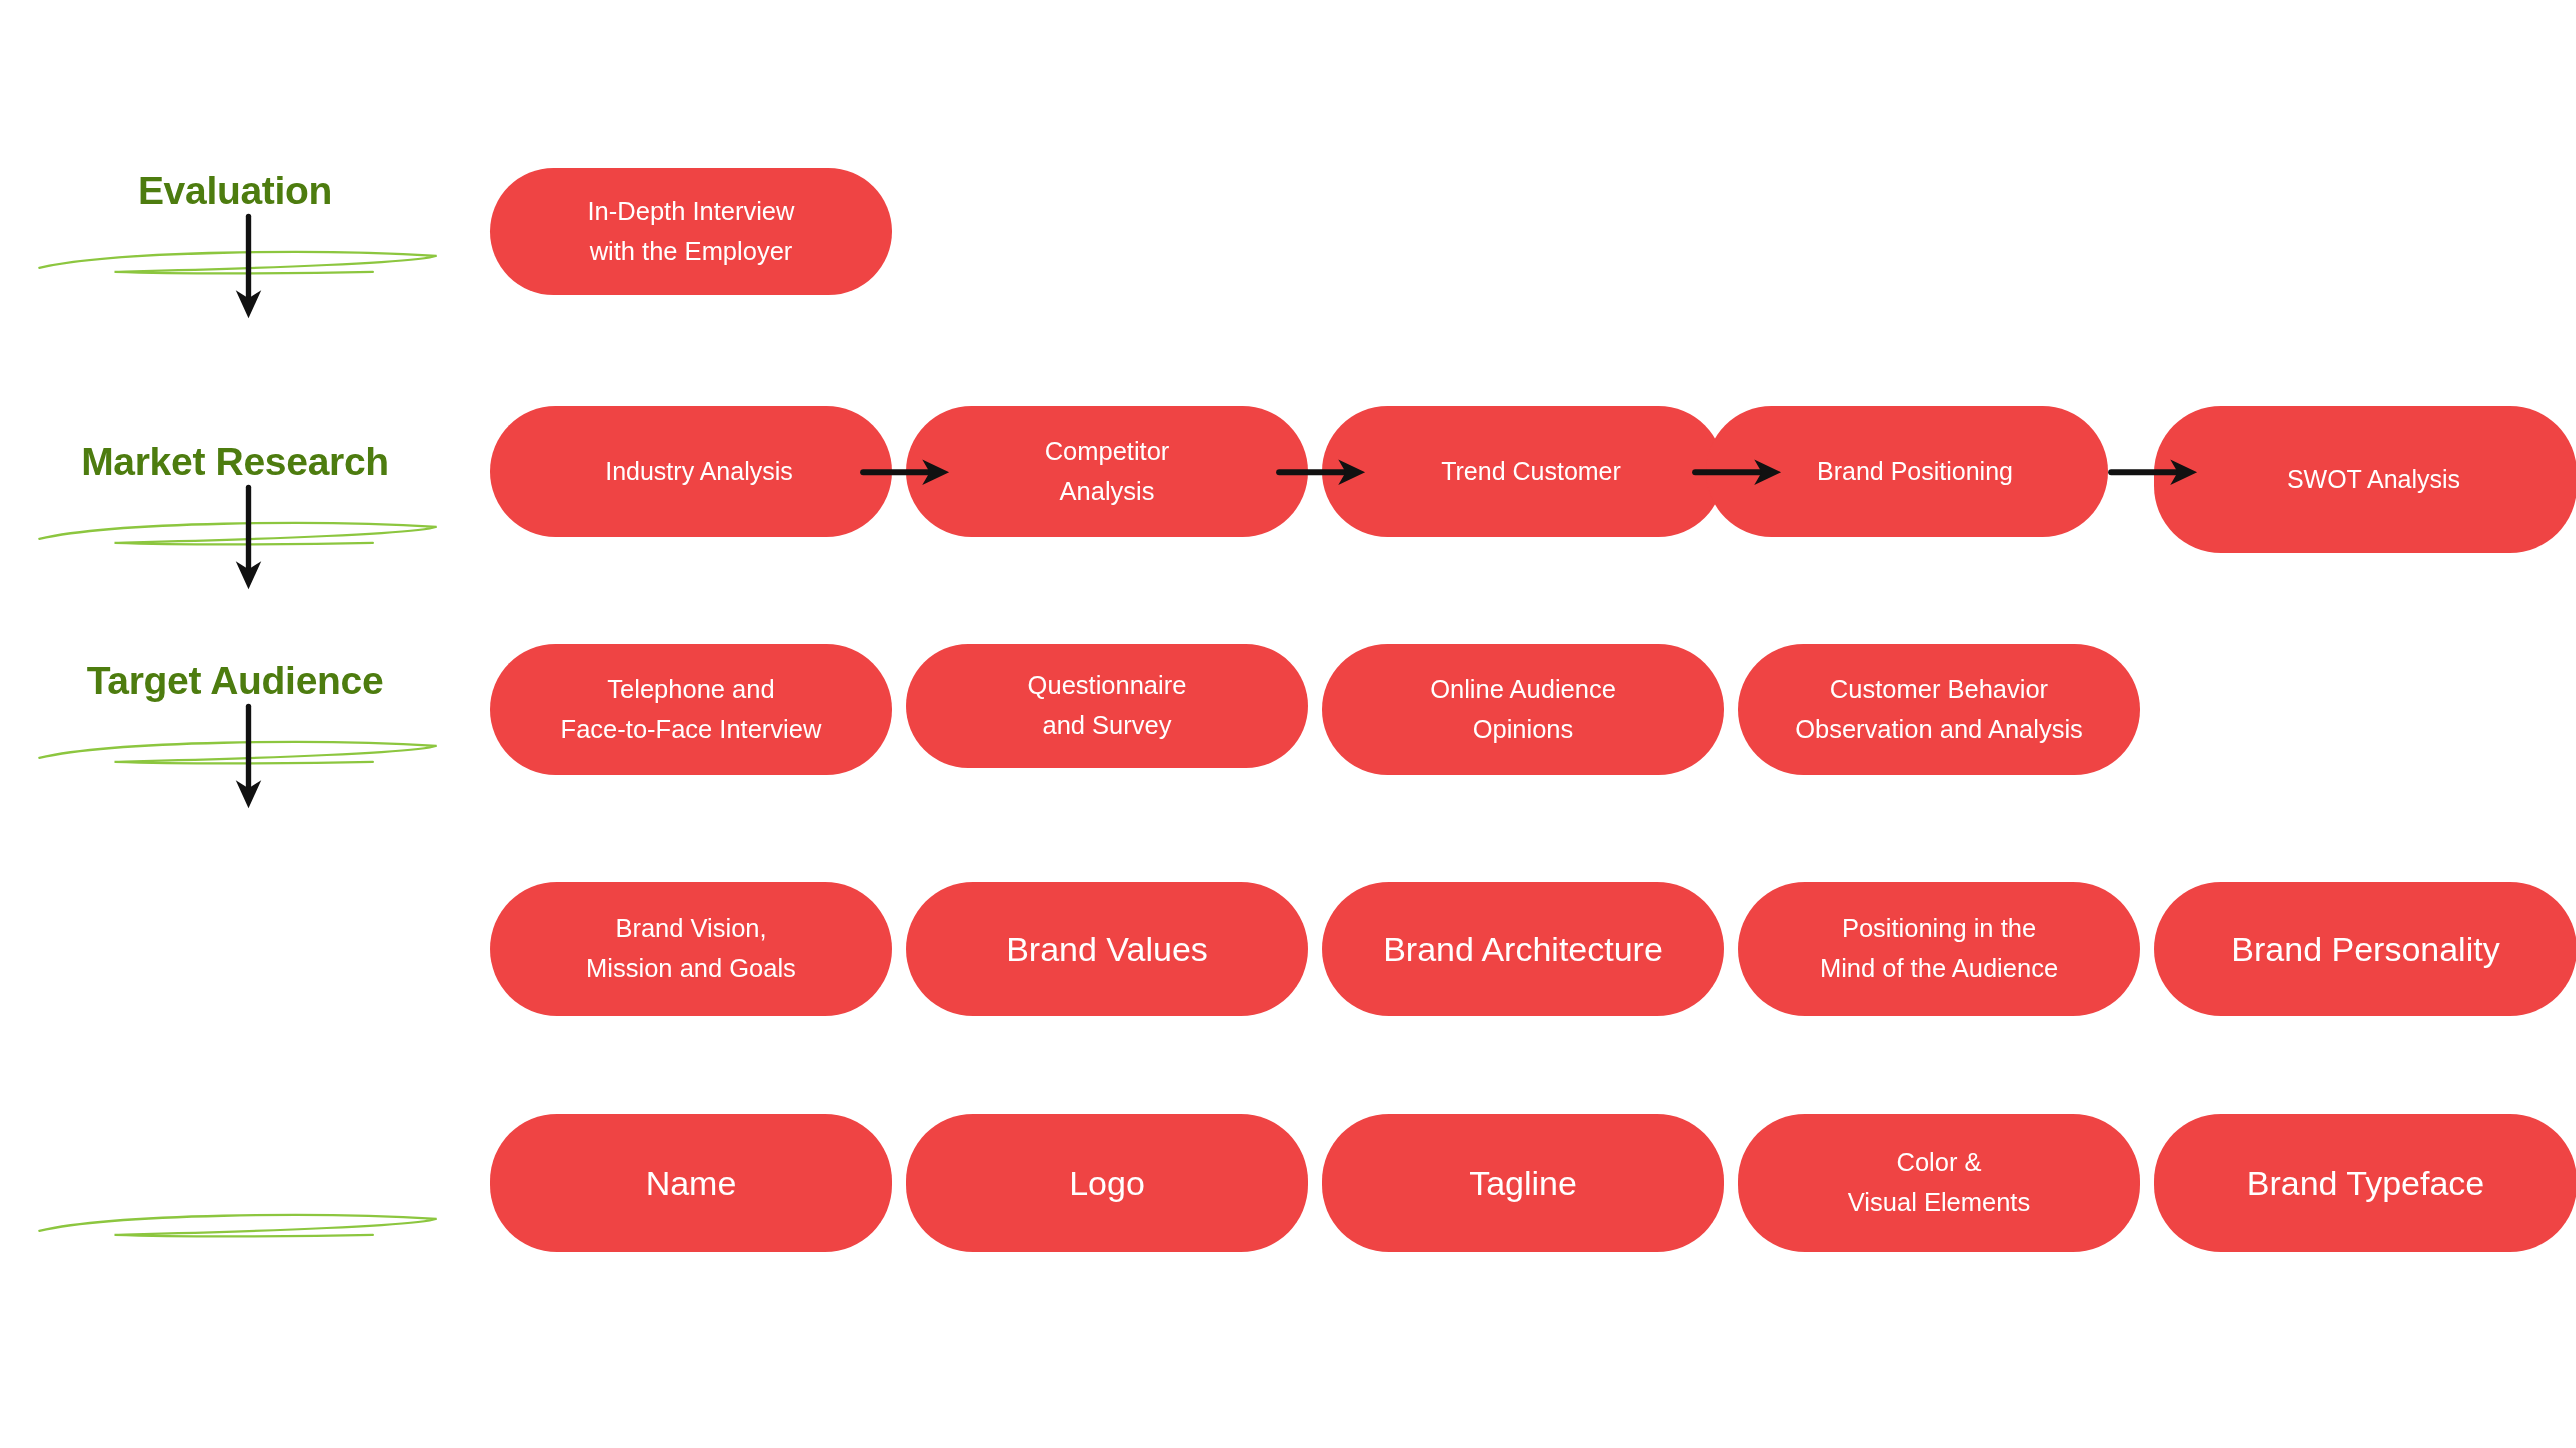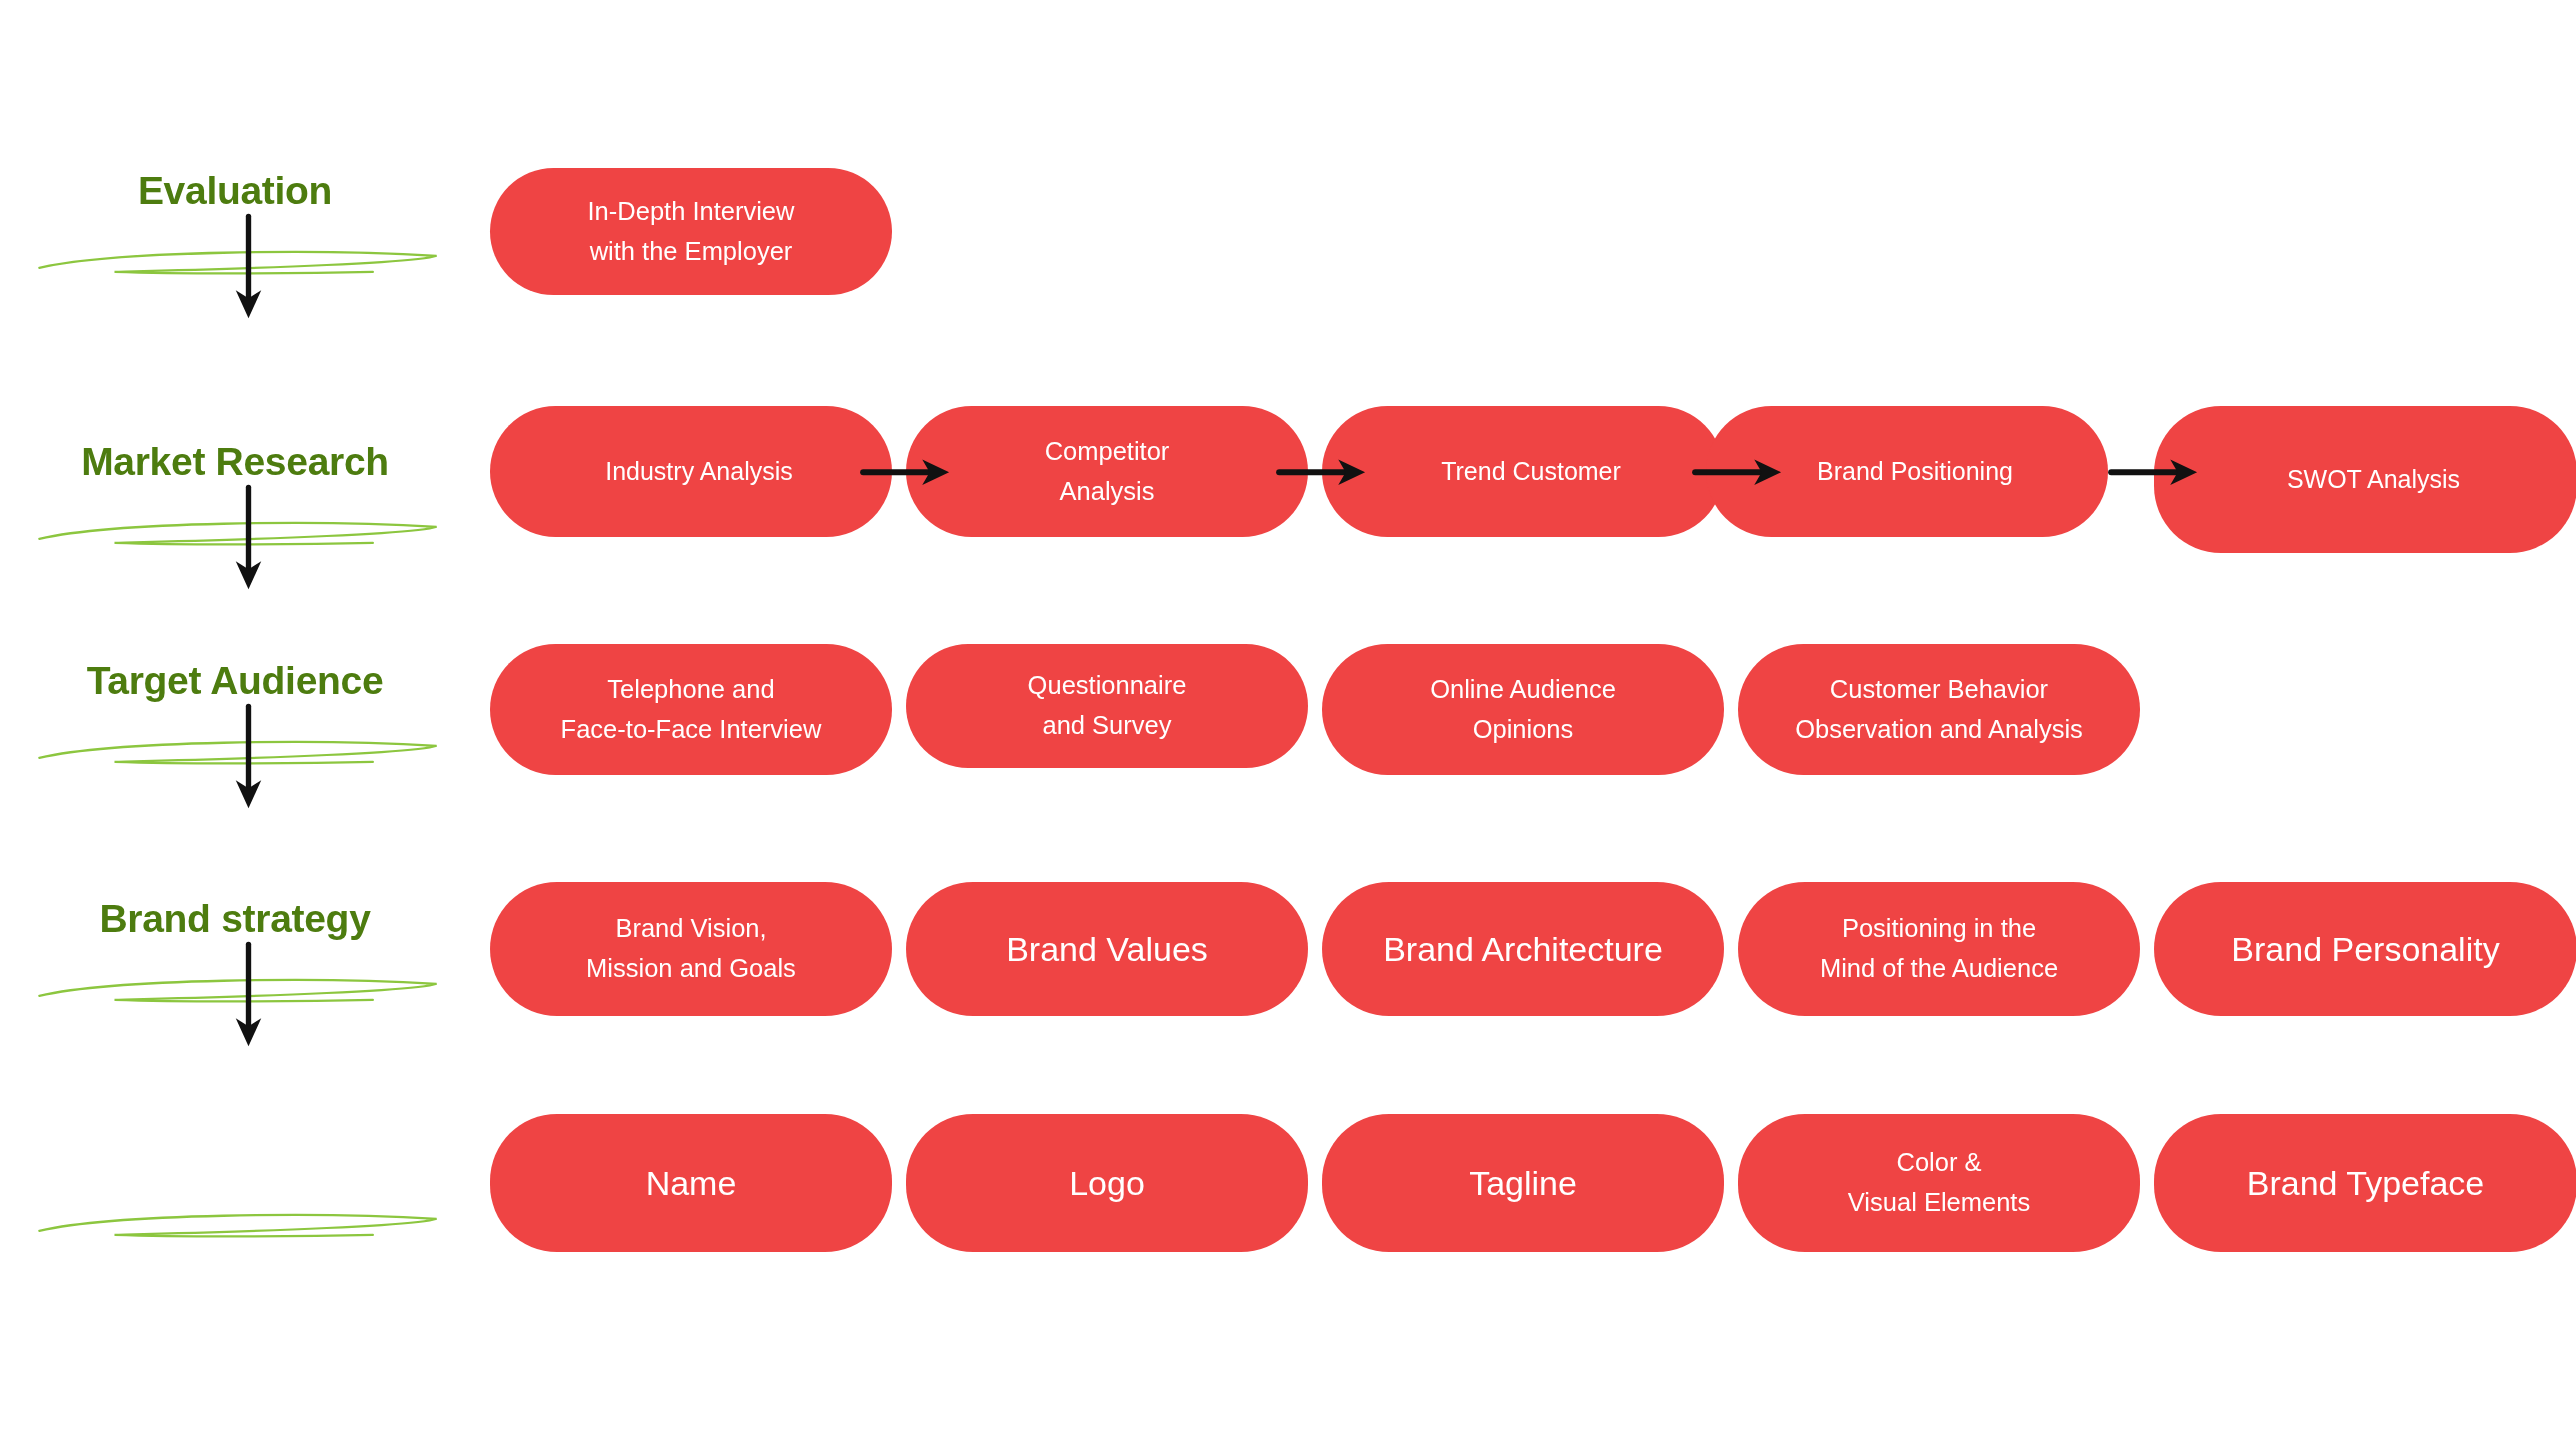--- a/index.html
+++ b/index.html
@@ -185,30 +185,20 @@
     <div class="pill" style="left:832px; top:0px; width:402px; height:131px;">
       <span class="pill-label t-small">Online Audience
 Opinions</span>
     </div>
     <div class="pill" style="left:1248px; top:0px; width:402px; height:131px;">
       <span class="pill-label t-small">Customer Behavior
 Observation and Analysis</span>
     </div>
   </div>
 
-  <div class="label-block" style="top:899px;">
-    <div class="label-text" style="top:0px;">Brand strategy</div>
-    <svg class="squiggle" style="top:70px;" viewBox="0 0 620 70">
-      <path d="M8 40 C 120 14, 430 12, 600 22 C 560 36, 200 44, 120 46 C 240 50, 420 48, 505 46" fill="none" stroke="#8CC63F" stroke-width="3.4" stroke-linecap="round"></path>
-    </svg>
-    <svg class="down-arrow" style="top:40px;" viewBox="0 0 120 170">
-      <path d="M60 8 L60 136" stroke="#111111" stroke-width="8" stroke-linecap="round" fill="none"></path>
-      <path d="M60 160 L41 118 L60 130 L79 118 Z" fill="#111111"></path>
-    </svg>
-  </div>
 
   <div class="row" style="top:882px;">
     <div class="pill" style="left:0px; top:0px; width:402px; height:134px;">
       <span class="pill-label t-small">Brand Vision,
 Mission and Goals</span>
     </div>
     <div class="pill" style="left:416px; top:0px; width:402px; height:134px;">
       <span class="pill-label t-big">Brand Values</span>
     </div>
     <div class="pill" style="left:832px; top:0px; width:402px; height:134px;">

